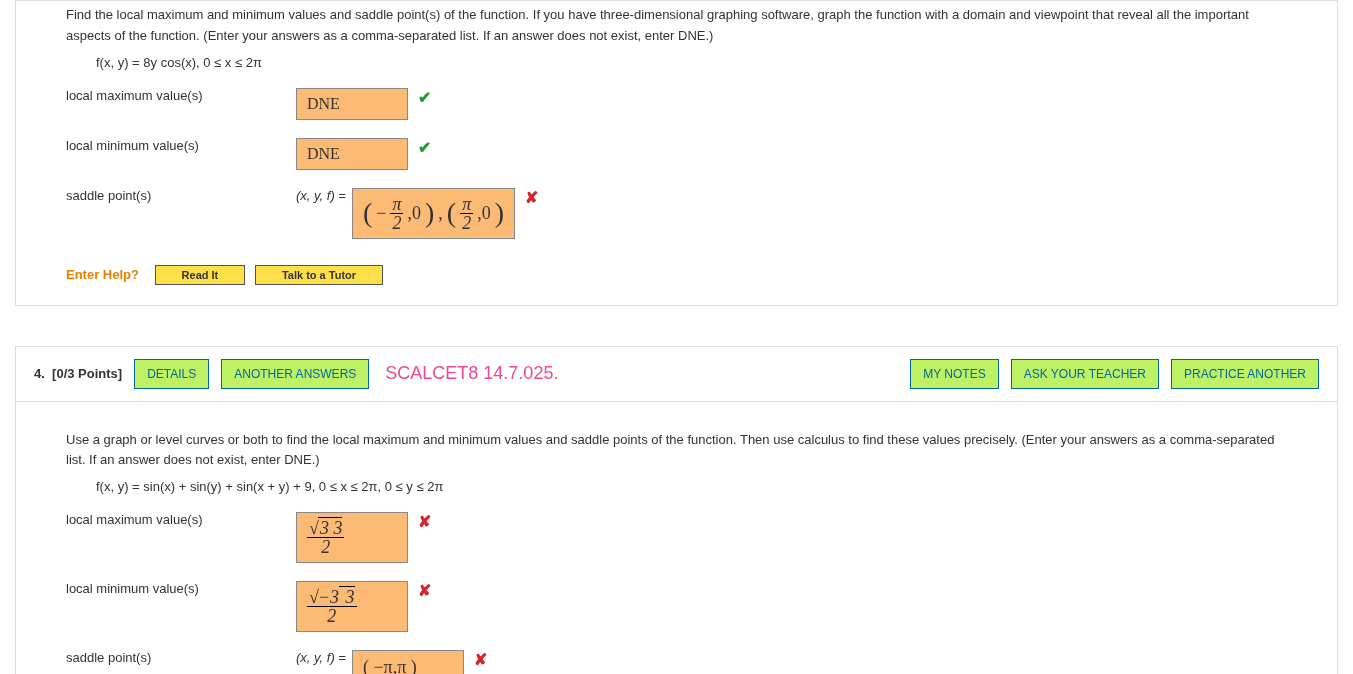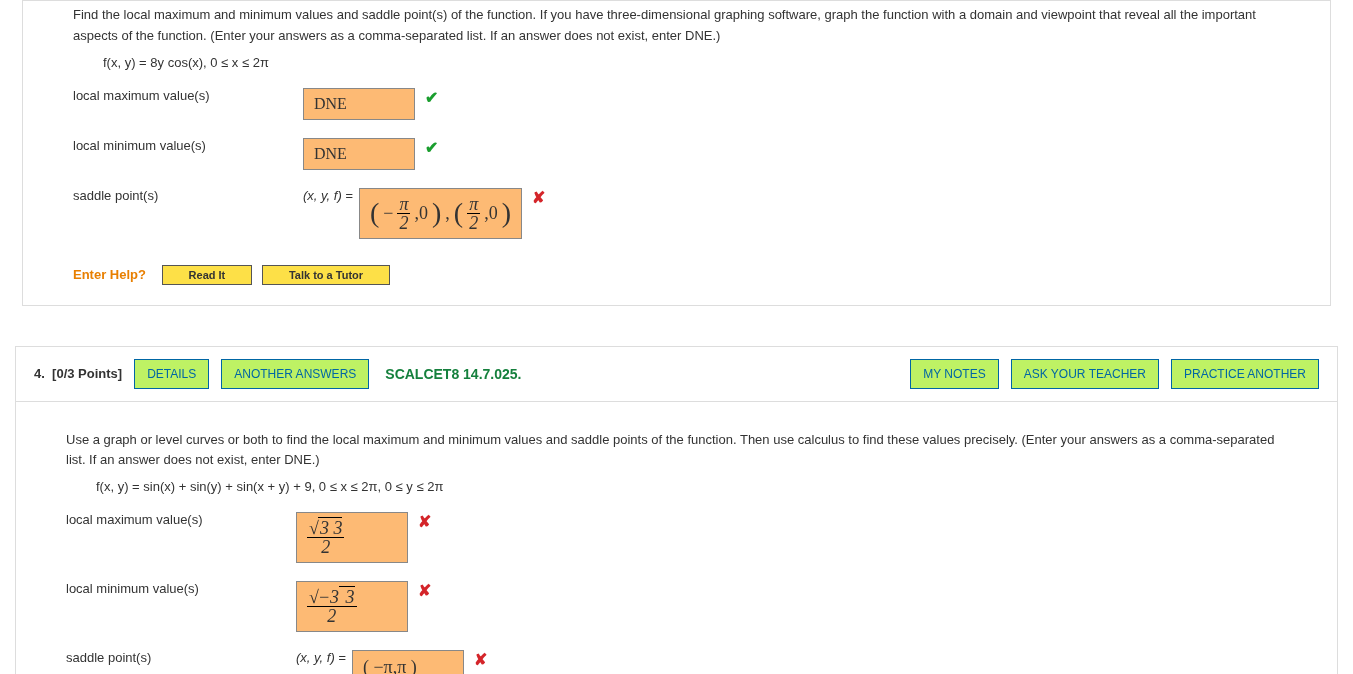--- a/index.html
+++ b/index.html
@@ -1,34 +1,34 @@
 <!DOCTYPE html>
 <html><head>
 <meta charset="utf-8">
 <style>
 body{margin:0;font-family:Verdana,Geneva,sans-serif;font-size:13px;color:#333;background:#fff}
 .container{width:1353px;box-sizing:border-box}
-.q-card{border:1px solid #ddd;margin:0 22px;padding:0 50px 20px;background:#fff}
+.q-card{border:1px solid #ddd;margin:0 15px;padding:0 50px 20px;background:#fff}
 .q-text{line-height:1.6;color:#333;padding-top:4px}
 .indent{margin-left:30px;margin-top:8px;}
 .row{display:flex;align-items:flex-start;margin-top:18px}
 .label{width:230px}
 .eq{font-style:italic;margin-right:6px}
 .input-box{border:1px solid #888;padding:6px 10px;min-width:90px;font-family:'Times New Roman',serif;font-size:16px;text-align:left;display:inline-block;background:#fdba74}
 .input-box.math{font-size:18px;display:inline-flex;align-items:center;gap:4px;white-space:nowrap}
 .mark{margin-left:10px;font-size:16px;font-weight:bold}
 .check{color:#1a9e2e}
 .cross{color:#d4252a}
 .need-help{margin-top:26px}
 .need-help-label{color:#e87f00;font-weight:bold;margin-right:12px}
 .help-btn{background:#fde047;border:1px solid #555;padding:3px 26px;font-size:11px;font-weight:bold;cursor:pointer;margin-right:6px;display:inline-block}
 .q-header{display:flex;align-items:center;padding:12px 18px;border:1px solid #ddd;margin:40px 15px 0;background:#fff}
 .q-num{font-weight:bold}
 .btn-outline{border:1px solid #0066a4;color:#0066a4;padding:7px 12px;margin-left:12px;font-size:12px;background:#bef264;cursor:pointer;font-weight:500}
-.assign{margin-left:16px;font-weight:bold;color:#15803d;font-size:14px}
+.assign{margin-left:16px;font-weight:normal;color:#ec4899;font-size:18px}
 .header-right{margin-left:auto;display:flex}
 .frac{display:inline-flex;flex-direction:column;align-items:center;line-height:1;font-style:italic}
 .frac .num{border-bottom:1px solid #000;padding:0 2px}
 .frac .den{padding:0 2px}
 .paren{font-size:28px;font-style:normal;line-height:1}
 .sqrt{border-top:1px solid #000;padding-left:2px}
 .rad::before{content:"√";margin-right:-1px}
 .q4body{border:1px solid #ddd;border-top:none;margin:0 15px;padding:24px 50px 6px;background:#fff}
 </style>
 </head>

